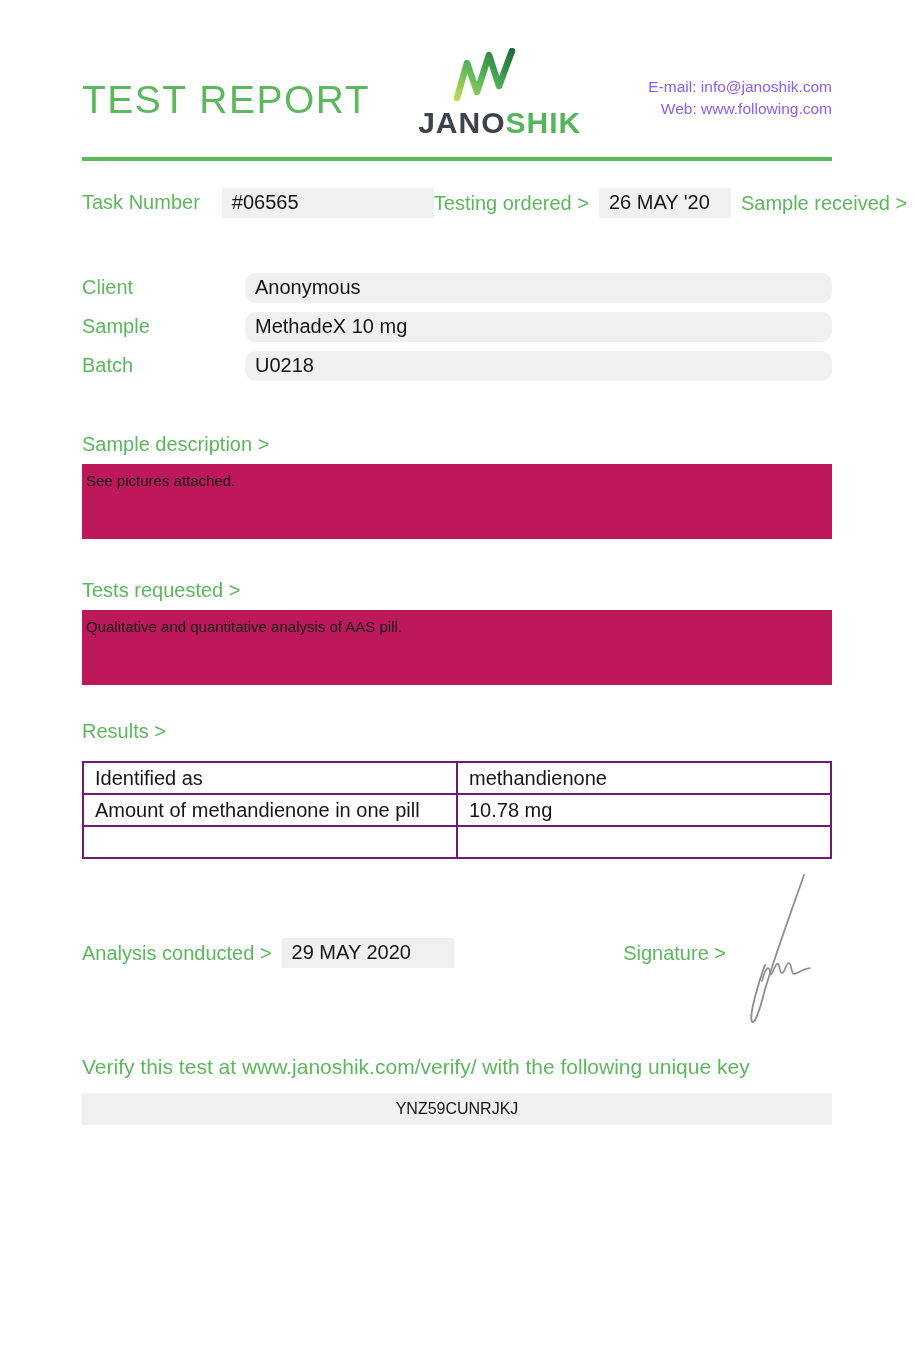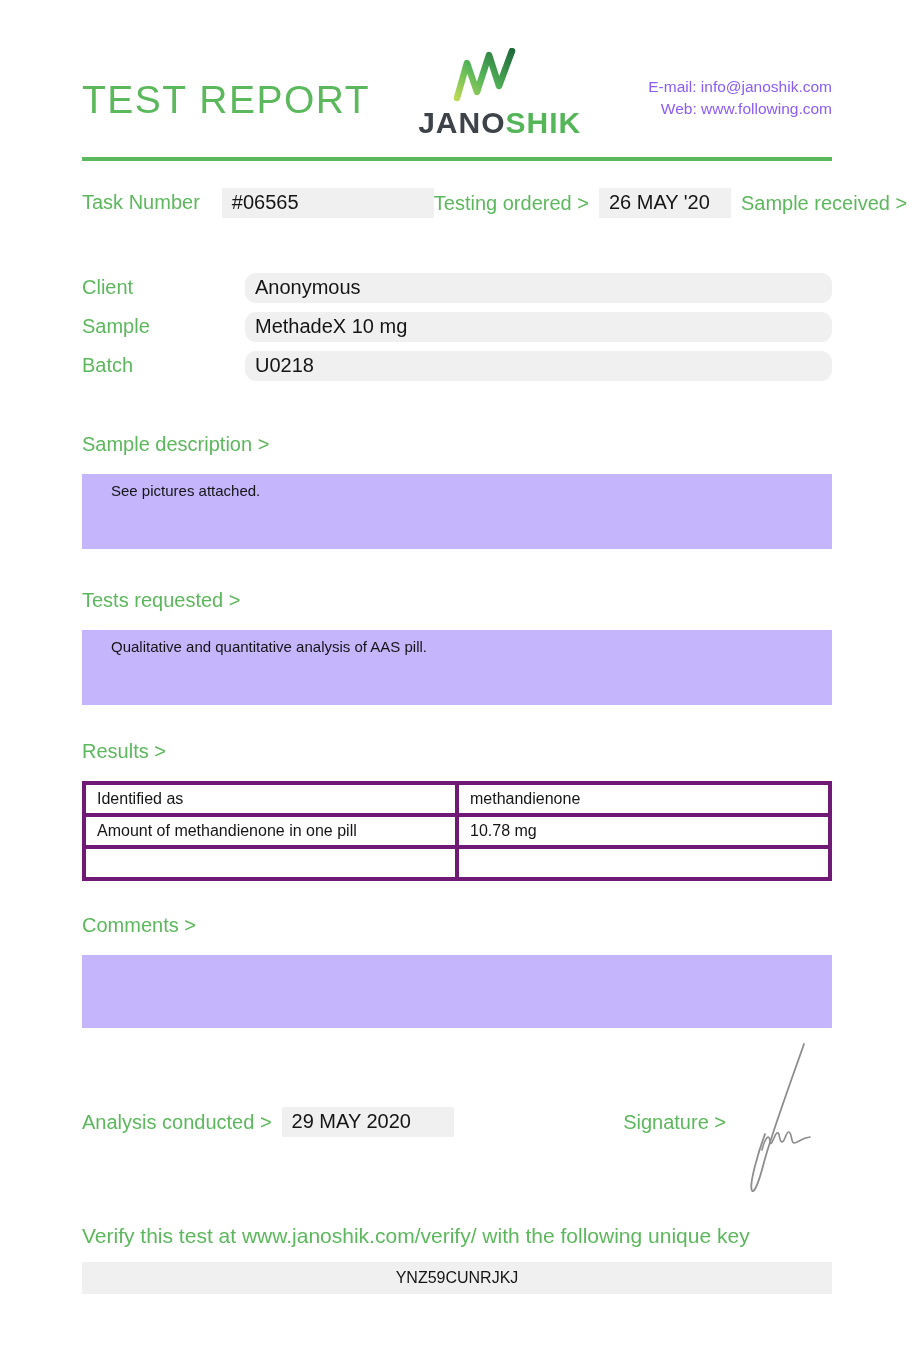--- a/index.html
+++ b/index.html
@@ -69,40 +69,40 @@
   .info-row .green-label { width: 163px; padding-top: 3px; }
   .info-row .gray-box { flex: 1; border-radius: 11px; }
 
   
   .section-heading { color: #5cb85c; font-size: 20px; }
   .sec-sample-desc { margin-top: 52px; }
   .sec-tests { margin-top: 40px; }
   .sec-results { margin-top: 35px; }
   .sec-comments { margin-top: 33px; }
   .text-box {
-    margin-top: 18px;
-    background: #c4b5fd;
+    margin-top: 8px;
+    background: #be185d;
     min-height: 75px;
-    padding: 8px 29px;
+    padding: 8px 4px;
     font-size: 15px;
     color: #151515;
   }
   .comments-box { min-height: 73px; }
 
   
   .results-table {
     margin-top: 18px;
     width: 100%;
     border-collapse: collapse;
   }
   .results-table td {
-    border: 4px solid #701a75;
+    border: 2px solid #701a75;
     height: 32px;
     padding: 2px 11px;
-    font-size: 16px;
+    font-size: 20px;
     color: #151515;
   }
   .results-table td:first-child { width: 50%; }
 
   
   .footer-row {
     margin-top: 10px;
     height: 168px;
     display: flex;
     align-items: center;
@@ -214,24 +214,20 @@
             <td>10.78 mg</td>
           </tr>
           <tr>
             <td></td>
             <td></td>
           </tr>
         </tbody>
       </table>
     </div>
 
-    <div class="sec-comments">
-      <div class="section-heading">Comments &gt;</div>
-      <div class="text-box comments-box"></div>
-    </div>
 
     <div class="footer-row">
       <div class="analysis-group">
         <span class="green-label">Analysis conducted &gt;</span>
         <div class="gray-box analysis-box">29 MAY 2020</div>
       </div>
       <div class="signature-group">
         <span class="green-label">Signature &gt;</span>
         <svg class="signature-svg" width="92" height="168" viewBox="0 0 92 168">
           <path d="M64 6 C55 32 30 100 23 128 C18 147 13 158 11.5 151 C10 144 17 118 25 96" fill="none" stroke="#8d8d8d" stroke-width="1.8" stroke-linecap="round"></path>

